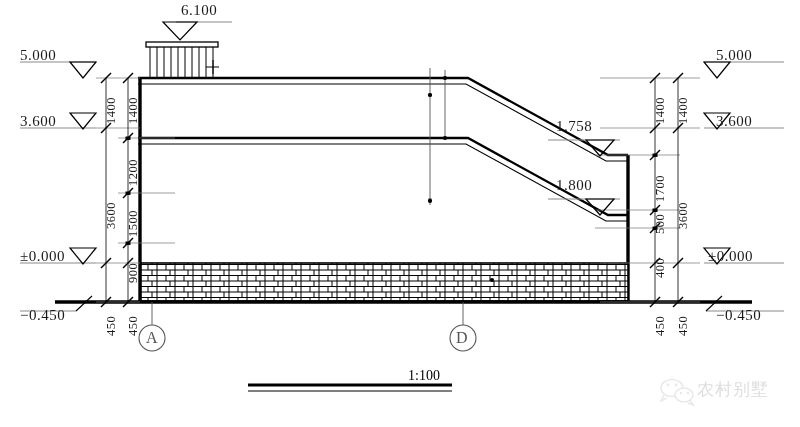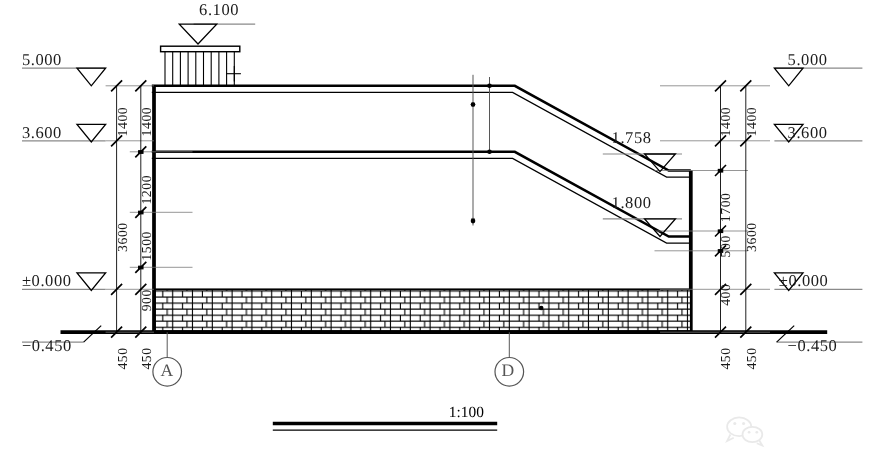--- a/index.html
+++ b/index.html
@@ -283,14 +283,17 @@
 
   <div class="txt dim-v" style="left:676px;top:124px;transform:rotate(-90deg);">1400</div>
   <div class="txt dim-v" style="left:676px;top:229px;transform:rotate(-90deg);">3600</div>
   <div class="txt dim-v" style="left:676px;top:336px;transform:rotate(-90deg);">450</div>
 
   <div class="txt gridletter" style="left:146px;top:329px;color:#555;">A</div>
   <div class="txt gridletter" style="left:456px;top:329px;color:#555;">D</div>
 
   <div class="txt title-scale" style="left:408px;top:368px;">1:100</div>
 
+  <div class="wm-wrap" style="left:697px;top:378px;">
+    <span class="wm-text">农村别墅</span>
+  </div>
 
 </div>
 
 </body></html>

